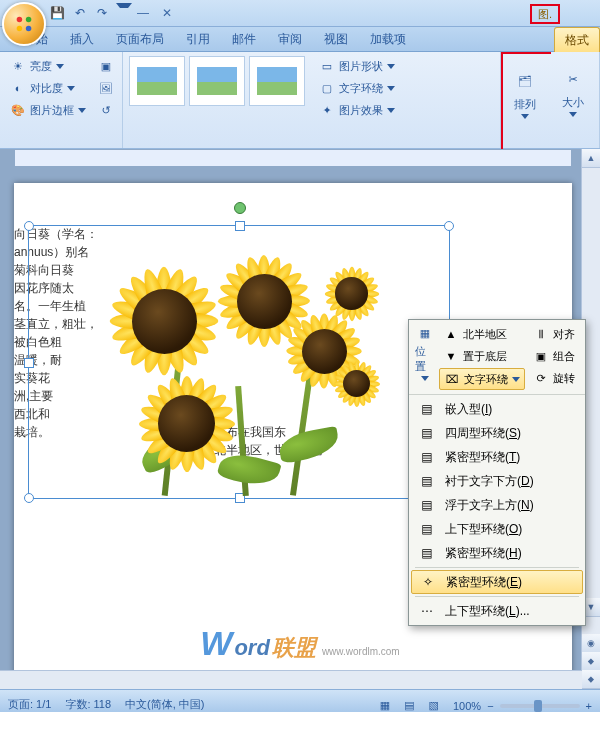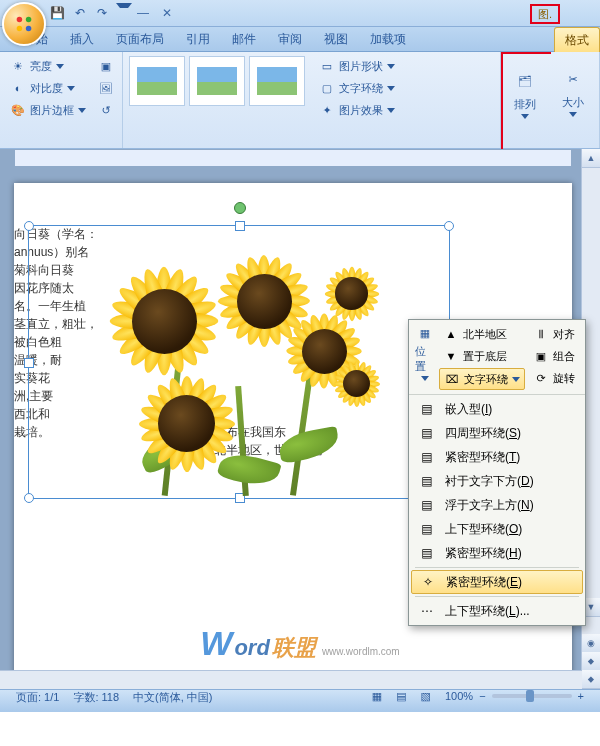--- a/index.html
+++ b/index.html
@@ -55,21 +55,21 @@
   .wrapbtn{background:linear-gradient(#fff3c4,#ffe089);border:1px solid #d8ad3f;border-radius:2px;}
   .dd-sep{height:1px;background:#cdd2cd;margin:2px 4px;}
   .dd-list{padding:2px;}
   .dd-item{display:flex;align-items:center;gap:8px;height:24px;padding:0 6px;font-size:12px;}
   .dd-item .ico{width:20px;height:20px;display:inline-flex;align-items:center;justify-content:center;}
   .dd-item.sel{background:linear-gradient(#fff3c4,#ffe089);border:1px solid #d8ad3f;border-radius:2px;height:22px;}
   .dd-u{text-decoration:underline;}
   .scrollbar-v{position:absolute;right:0;top:0;bottom:0;width:18px;background:#e3eaf4;border-left:1px solid #b2c4dd;}
   .sb-btn{height:18px;background:linear-gradient(#f3f7fc,#d4e0f0);border-bottom:1px solid #b2c4dd;display:flex;align-items:center;justify-content:center;color:#4a6b9b;font-size:9px;}
   .scrollbar-h{position:absolute;left:0;right:18px;bottom:0;height:18px;background:#e3eaf4;border-top:1px solid #b2c4dd;}
-  .statusbar{height:22px;background:linear-gradient(#cfe3f7,#a9c9eb);display:flex;align-items:flex-start;font-size:11px;color:#2b5a9b;padding:0 16px;gap:14px;border-top:1px solid #8aaed8;}
+  .statusbar{height:22px;background:linear-gradient(#cfe3f7,#a9c9eb);display:flex;align-items:flex-end;font-size:11px;color:#2b5a9b;padding:0 8px;gap:14px;border-top:1px solid #8aaed8;}
   .statusbar .spacer{flex:1;}
   .zoom{display:flex;align-items:center;gap:6px;}
   .slider{width:80px;height:4px;background:#b2c4dd;position:relative;border-radius:2px;}
   .slider .thumb{position:absolute;left:34px;top:-4px;width:8px;height:12px;background:#6a95c7;border-radius:2px;}
   .watermark{position:absolute;left:50%;bottom:26px;transform:translateX(-50%);font-size:22px;font-weight:bold;font-style:italic;color:#1f5fa8;opacity:.8;display:flex;align-items:baseline;gap:2px;z-index:4;}
   .watermark .big{font-size:34px;color:#2b7fd4;}
   .watermark .org{color:#e38b1d;}
   .watermark small{font-size:10px;color:#888;font-weight:normal;font-style:normal;margin-left:4px;}
   .tri{width:0;height:0;border-left:4px solid transparent;border-right:4px solid transparent;border-top:5px solid #2b5a9b;display:inline-block;}
 </style>

